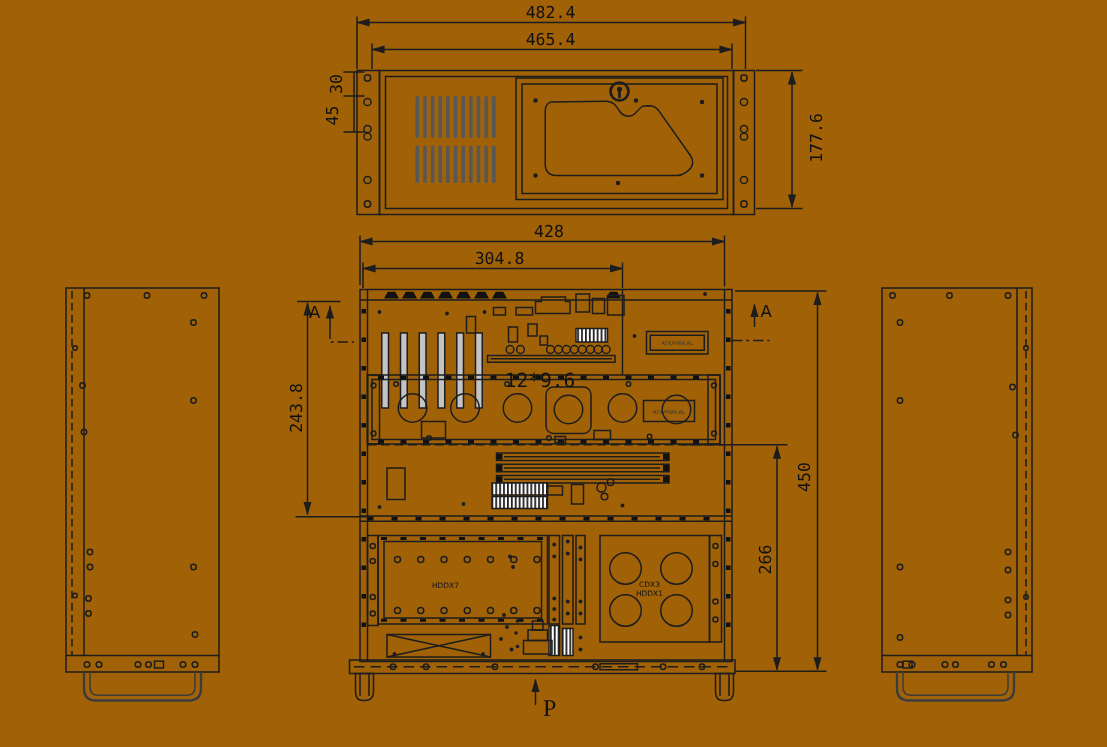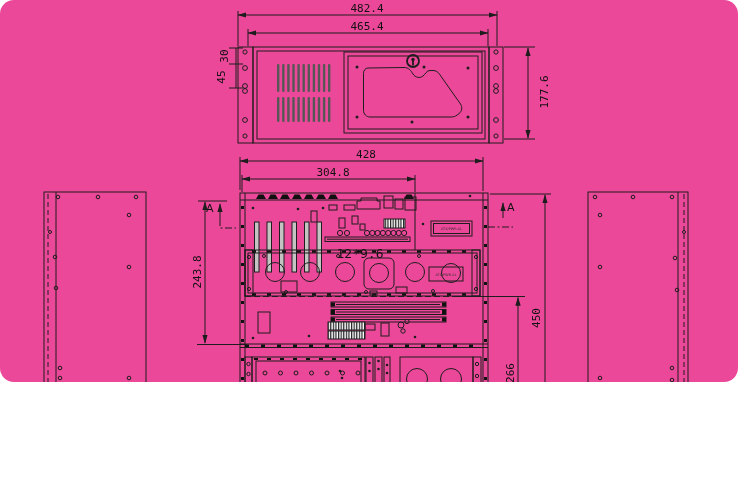--- a/index.html
+++ b/index.html
@@ -1,16 +1,16 @@
 <!DOCTYPE html>
 <html><head>
 <meta charset="utf-8">
 <style>
   html,body{margin:0;padding:0;background:#fff;}
-  .canvas{position:relative;width:738px;height:382px;background:#ec4899;overflow:hidden;border-radius:14px;}
+  .canvas{position:relative;width:738px;height:498px;background:#a16207;overflow:hidden;}
   svg{display:block;}
   svg text{fill:#111;font-family:"DejaVu Sans Mono",monospace;font-size:11px;}
   text.rot{font-size:11px;}
   text.big{font-size:13px;}
   text.t5{font-size:5px;font-family:"DejaVu Sans",sans-serif;}
   text.t35{font-size:3.5px;font-family:"DejaVu Sans",sans-serif;fill:#333;}
   text.pserif{font-size:16px;font-family:"Liberation Serif",serif;}
   text.secA{font-size:11px;font-family:"DejaVu Sans",sans-serif;}
 </style>
 </head>

